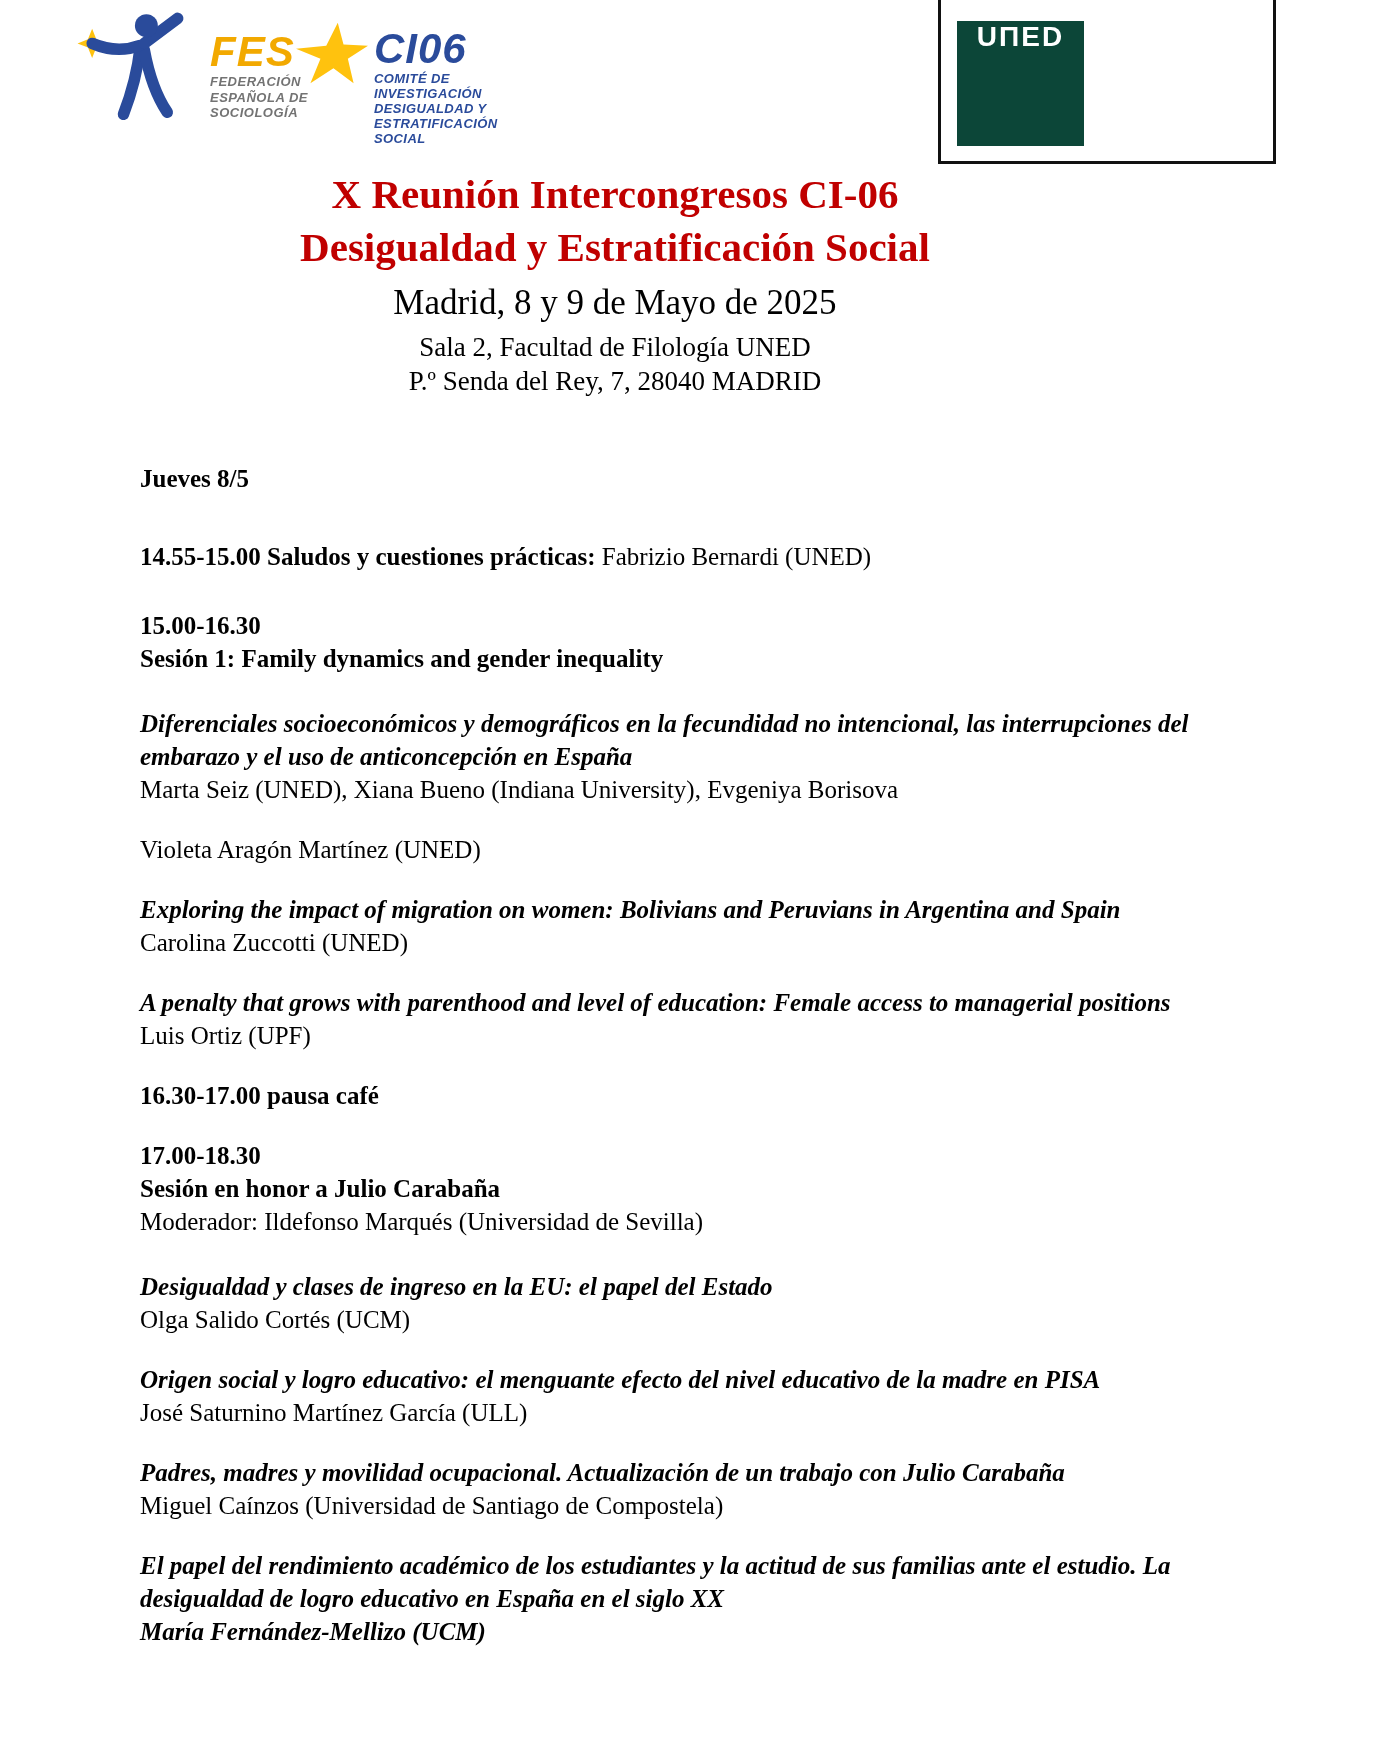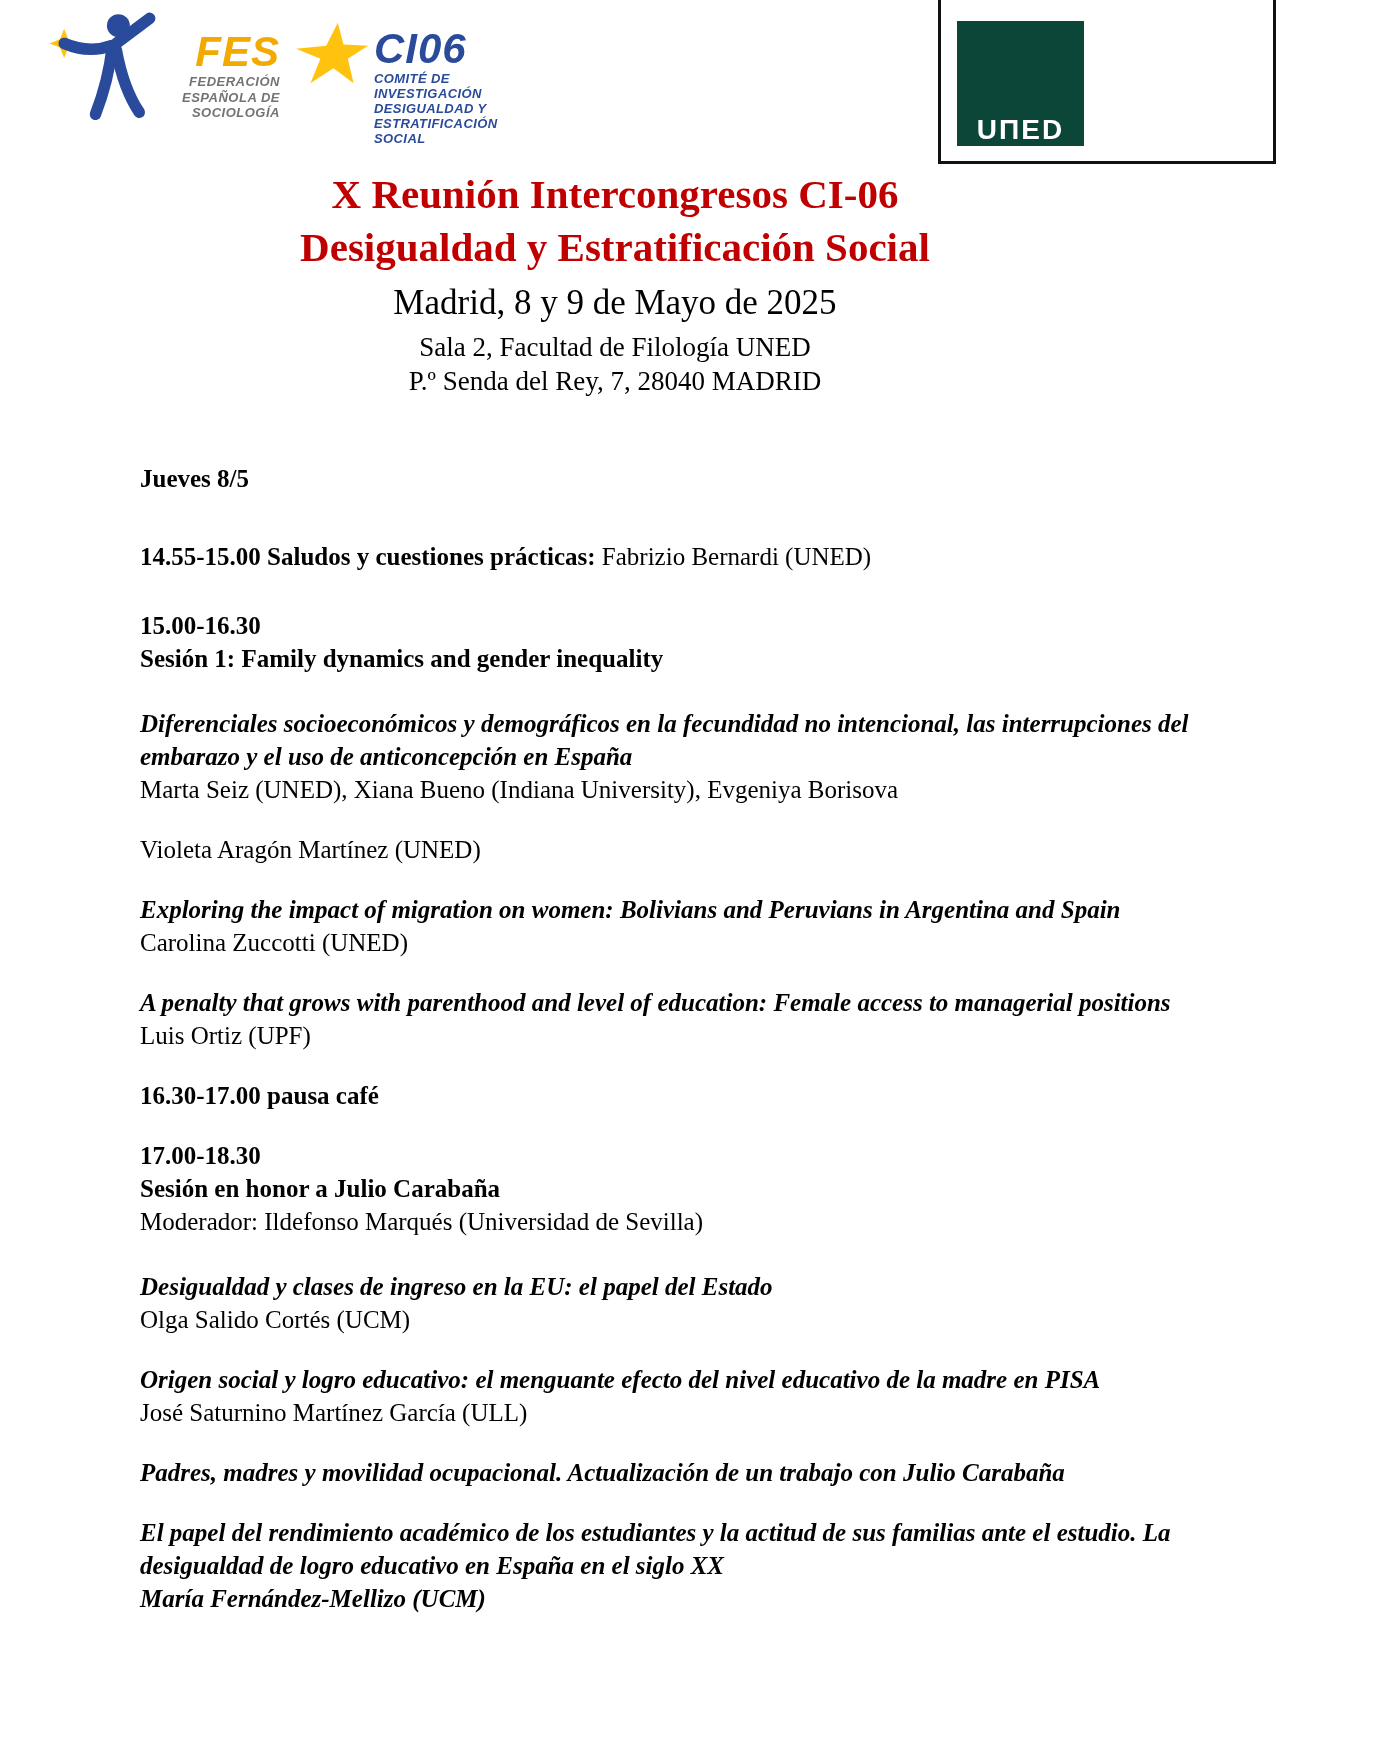--- a/index.html
+++ b/index.html
@@ -6,35 +6,35 @@
   .page{
     position:relative;
     width:1396px;height:1756px;
     background:#ffffff;
     font-family:"Liberation Serif",serif;
     color:#000;
     overflow:hidden;
   }
   
   .top-row{position:relative;height:168px;}
-  .fes-logo{position:absolute;left:40px;top:10px;display:flex;align-items:flex-start;text-align:right;}
+  .fes-logo{position:absolute;left:68px;top:10px;display:flex;align-items:flex-start;}
   .fes-text{margin-left:4px;margin-top:22px;font-family:"Liberation Sans",sans-serif;font-style:italic;font-weight:bold;}
   .fes-wordmark{color:#F2A900;font-size:42px;line-height:40px;letter-spacing:1px;}
   .fes-subtitle{color:#737373;font-size:13px;line-height:15.5px;letter-spacing:.5px;margin-top:2px;white-space:pre-line;}
   .ci06-logo{position:absolute;left:296px;top:22px;display:flex;align-items:flex-start;}
   .ci06-text{margin-left:6px;margin-top:8px;font-family:"Liberation Sans",sans-serif;font-style:italic;font-weight:bold;}
   .ci06-wordmark{color:#2a4b9b;font-size:42px;line-height:38px;letter-spacing:1px;}
   .ci06-subtitle{color:#2a4b9b;font-size:13px;line-height:15px;letter-spacing:.4px;margin-top:3px;white-space:pre-line;}
   .uned-frame{
     position:absolute;left:938px;top:-6px;width:338px;height:170px;
     border:3px solid #111;background:#fff;box-sizing:border-box;
   }
   .uned-square{
     position:absolute;left:16px;top:24px;width:127px;height:125px;
-    background:#0c4638;display:flex;align-items:flex-end;justify-content:center;
+    background:#0c4638;display:flex;align-items:flex-start;justify-content:center;
   }
   .uned-wordmark{
     color:#fff;font-family:"Liberation Sans",sans-serif;
     font-weight:bold;font-size:28px;letter-spacing:2px;
   }
   
   .header-text{width:1230px;text-align:center;}
   .conf-title{color:#C00000;font-size:41px;font-weight:bold;line-height:53px;margin:0;}
   .date-line{font-size:35px;font-weight:normal;line-height:46px;margin:6px 0 0 0;}
   .venue{font-size:27px;line-height:34px;margin:4px 0 0 0;}
@@ -155,20 +155,21 @@
       <p>Olga Salido Cortés (UCM)</p>
     </div>
 
     <div class="blk">
       <p class="italic">Origen social y logro educativo: el menguante efecto del nivel educativo de la madre en PISA</p>
       <p>José Saturnino Martínez García (ULL)</p>
     </div>
 
     <div class="blk">
       <p class="italic">Padres, madres y movilidad ocupacional. Actualización de un trabajo con Julio Carabaña</p>
+      <p>Miguel Caínzos (Universidad de Santiago de Compostela)</p>
     </div>
 
     <div class="blk blk-last">
       <p class="italic">El papel del rendimiento académico de los estudiantes y la actitud de sus familias ante el estudio. La desigualdad de logro educativo en España en el siglo XX</p>
       <p class="italic">María Fernández-Mellizo (UCM)</p>
     </div>
 
   </div>
 
 </div>

